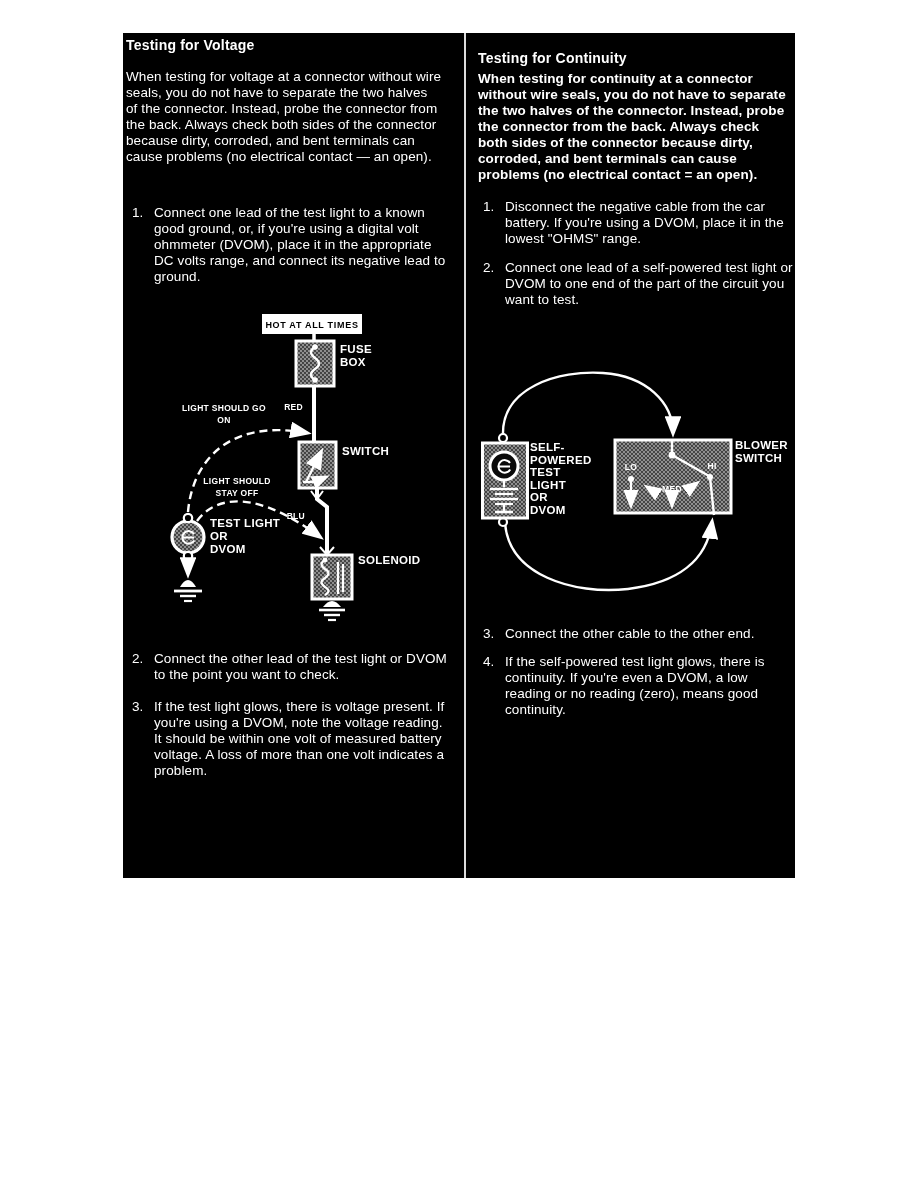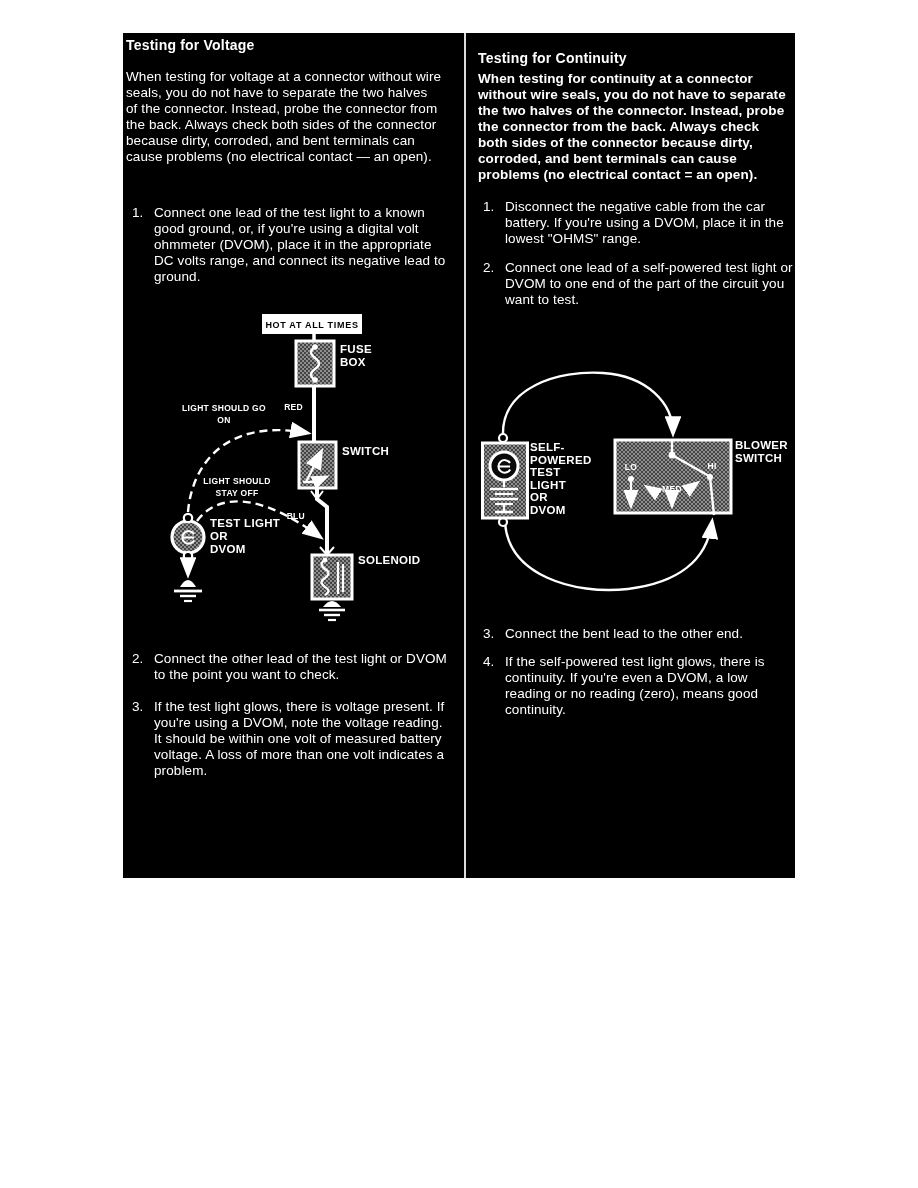--- a/index.html
+++ b/index.html
@@ -187,21 +187,21 @@
     </g>
     <text x="150" y="107" text-anchor="middle" class="dlab-sm">LO</text>
     <text x="191" y="129" text-anchor="middle" class="dlab-sm">MED</text>
     <text x="231" y="106" text-anchor="middle" class="dlab-sm">HI</text>
     <text x="254" y="86" class="dlab">BLOWER</text>
     <text x="254" y="99" class="dlab">SWITCH</text>
   </svg>
 
   <div class="blk step" style="left:360px;top:593px;width:310px;">
     <span class="num">3.</span>
-    <span class="stext">Connect the bent lead to the other end.</span>
+    <span class="stext">Connect the other cable to the other end.</span>
   </div>
 
   <div class="blk step" style="left:360px;top:621px;width:310px;">
     <span class="num">4.</span>
     <span class="stext">If the self-powered test light glows, there is continuity. If you're even a DVOM, a low reading or no reading (zero), means good continuity.</span>
   </div>
 
 </div>
 
 </body></html>

